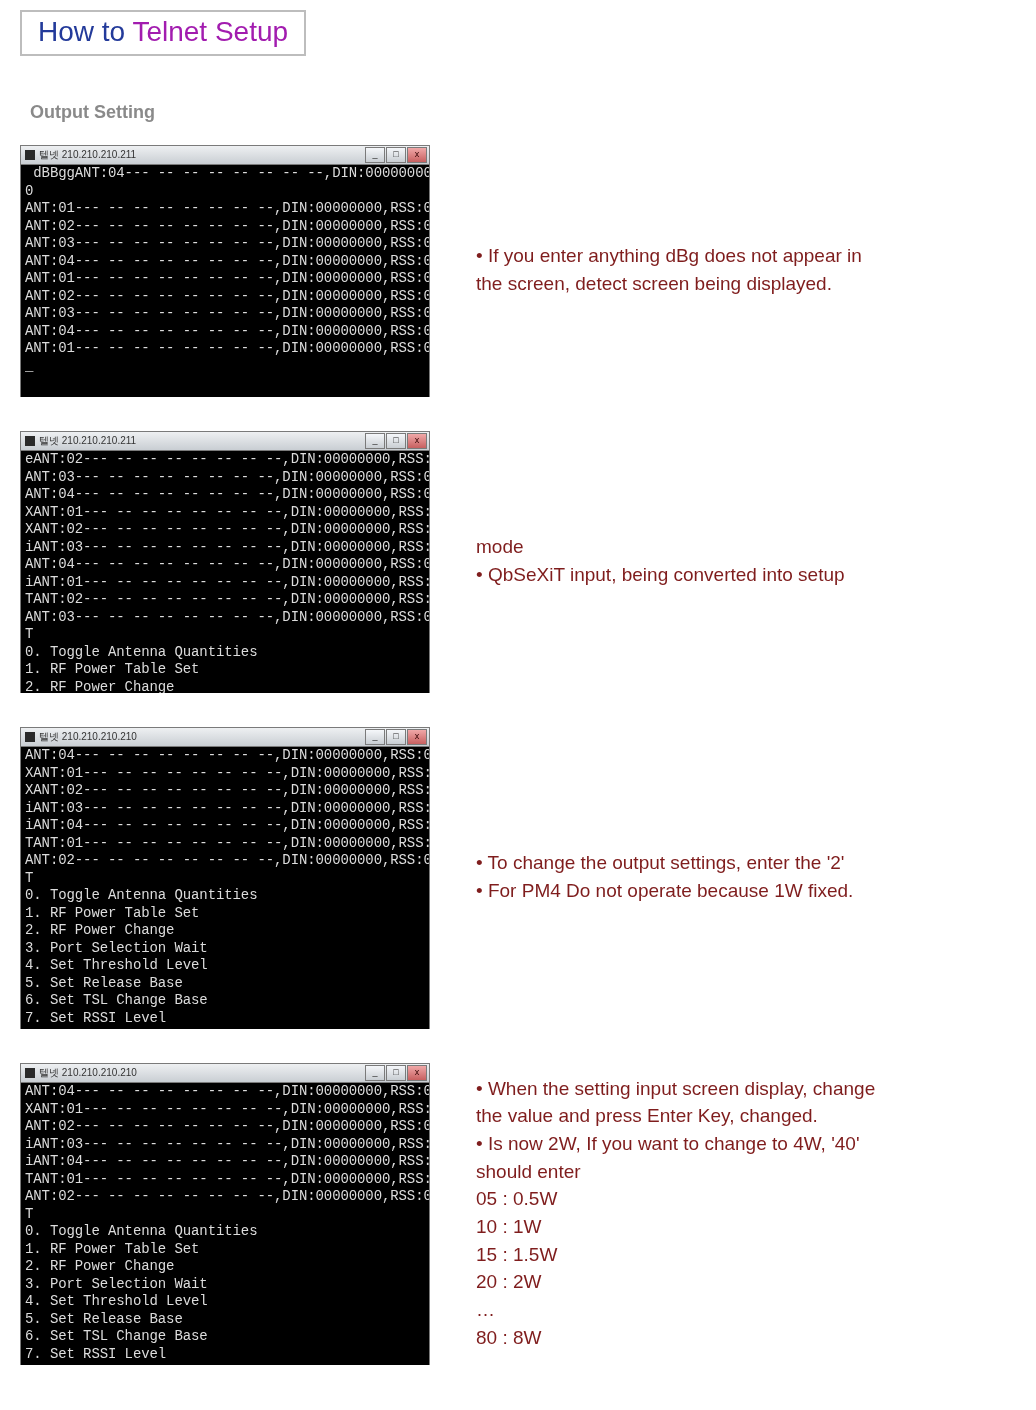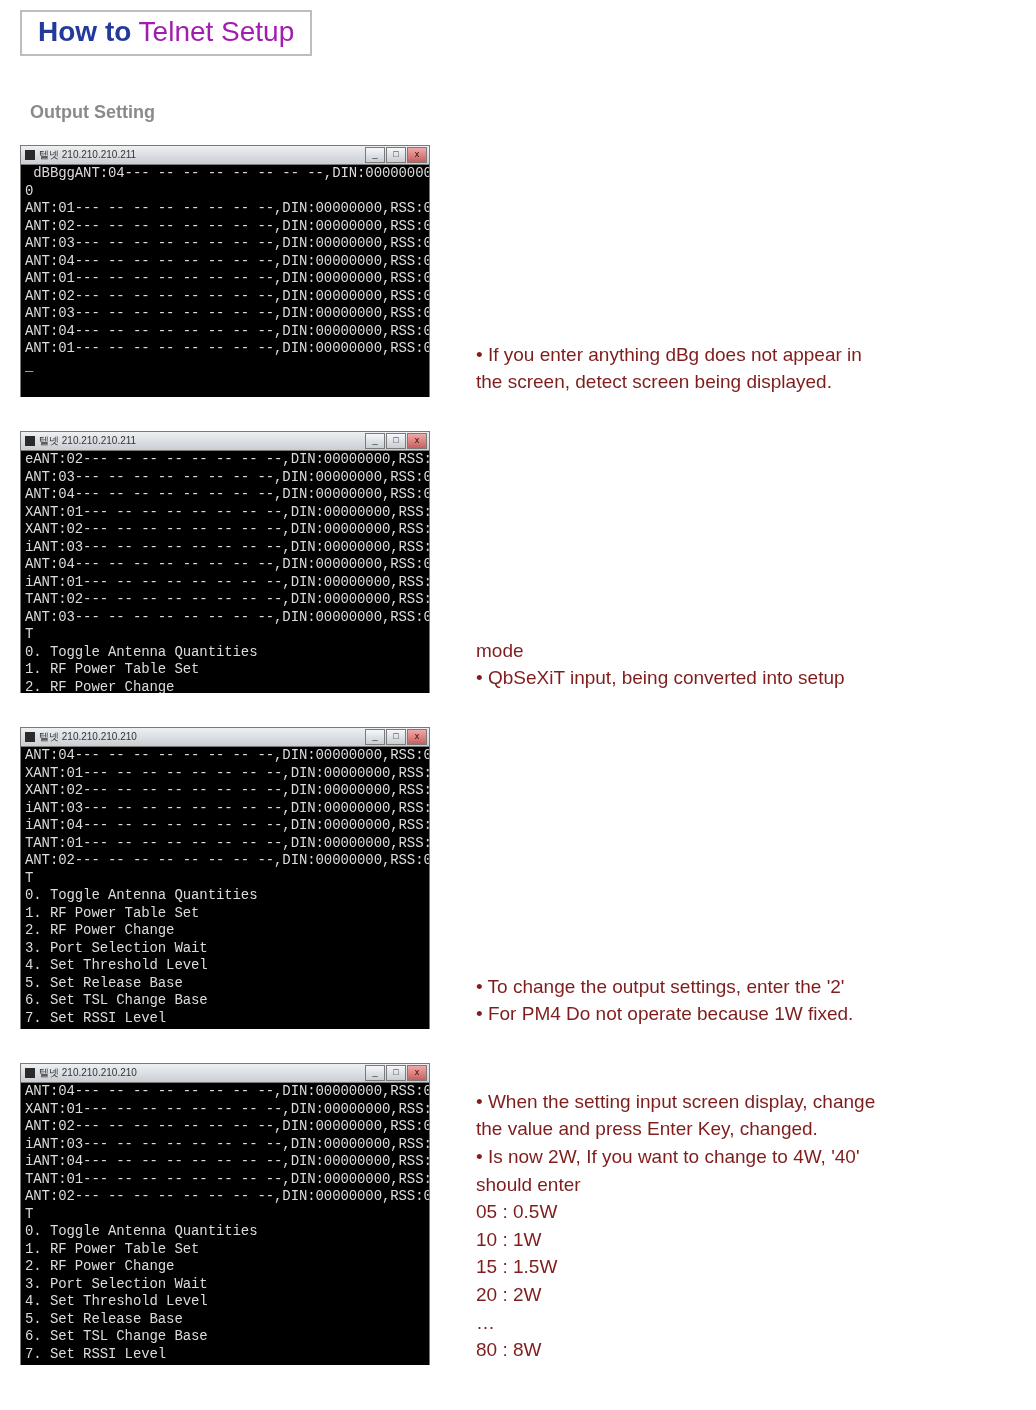--- a/index.html
+++ b/index.html
@@ -1,22 +1,22 @@
 <!DOCTYPE html>
 <html><head>
 <meta charset="utf-8">
 <style>
   html,body{margin:0;padding:0;background:#fff;font-family:Arial,Helvetica,sans-serif;color:#000}
   .page{width:1036px;margin:0 auto;box-sizing:border-box;padding:10px 20px 40px 20px}
   .title-box{display:inline-block;border:2px solid #bdbdbd;padding:4px 16px 6px 16px;margin-top:0}
   .title-box span{font-size:28px}
-  .t-blue{color:#233a9a;font-weight:700}
+  .t-blue{color:#233a9a;font-weight:400}
   .t-black{color:#a21caf}
   .section-head{color:#8a8a8a;font-size:18px;font-weight:700;margin:46px 0 22px 10px}
-  .row{display:flex;align-items:flex-end;margin-bottom:34px}
+  .row{display:flex;align-items:center;margin-bottom:34px}
   .term-wrap{width:410px;flex:0 0 410px;margin-right:46px}
   .notes{flex:1;font-size:19px;line-height:1.35;color:#7f1d1d}
   .notes p{margin:0 0 2px 0}
   
   .twin{border:1px solid #7a7a7a;background:#cfd3d6}
   .twin.small{height:250px}
   .twin.med{height:260px}
   .twin.tall{height:300px}
   .tbar{height:18px;background:linear-gradient(#eef0f2,#c9ced3);border-bottom:1px solid #7a7a7a;display:flex;align-items:center;padding:0 4px;font-size:10px;color:#333;position:relative}
   .tbar .ticon{width:10px;height:10px;background:#2a2a2a;margin-right:4px;display:inline-block}

